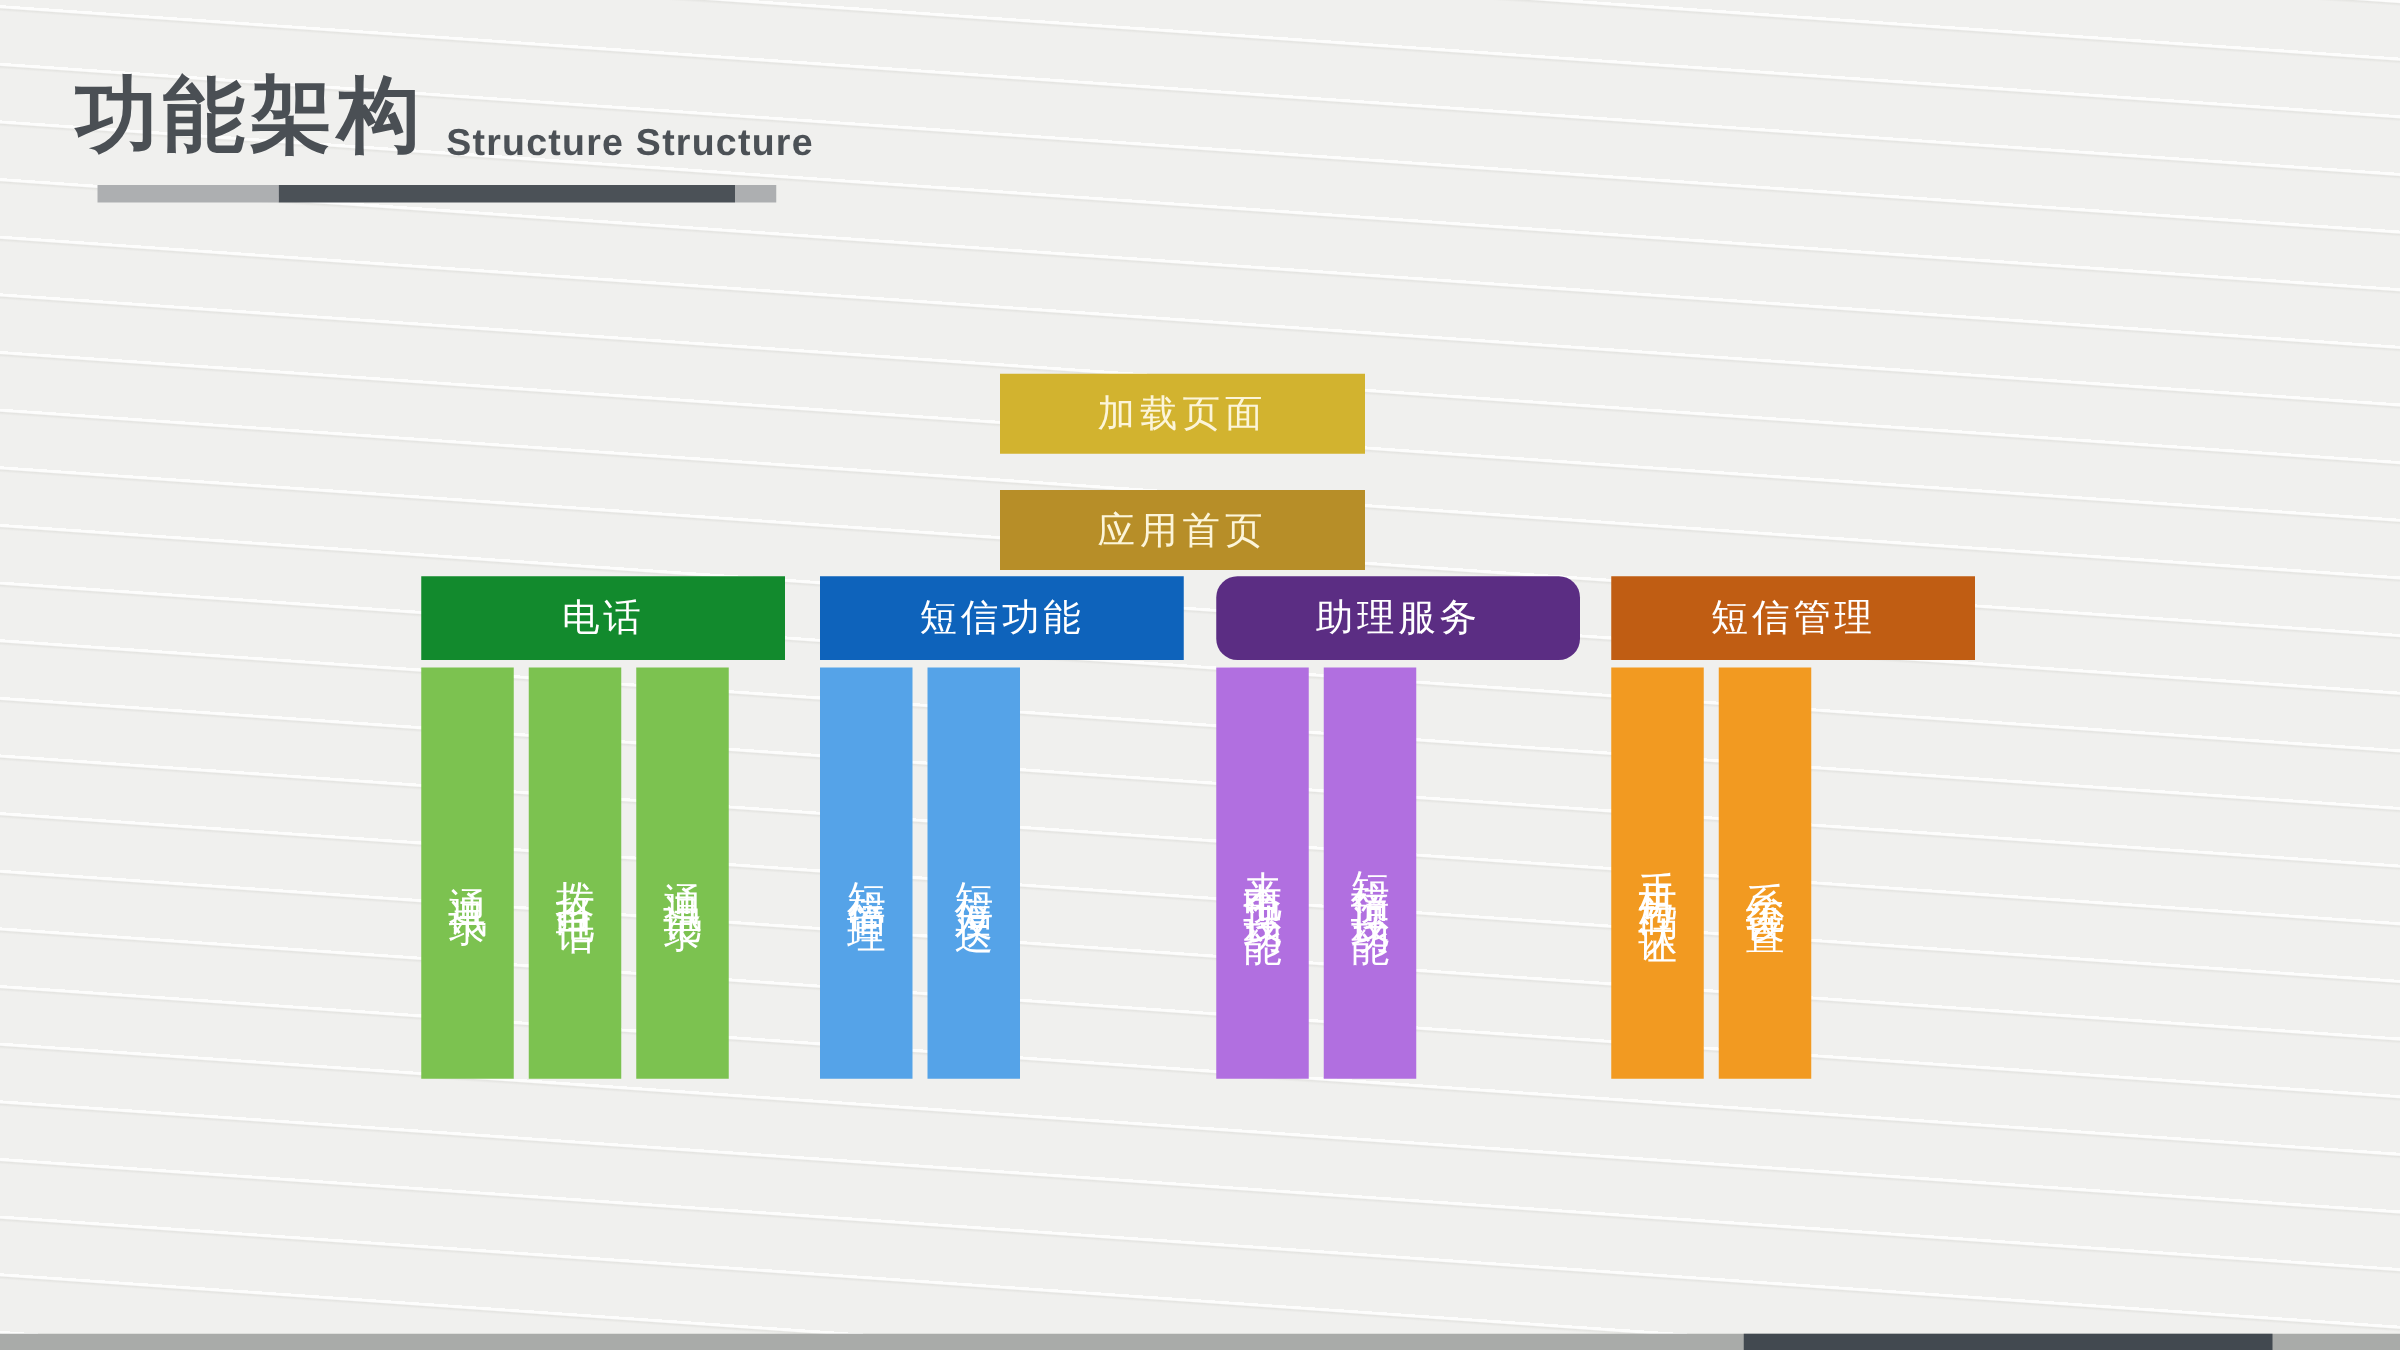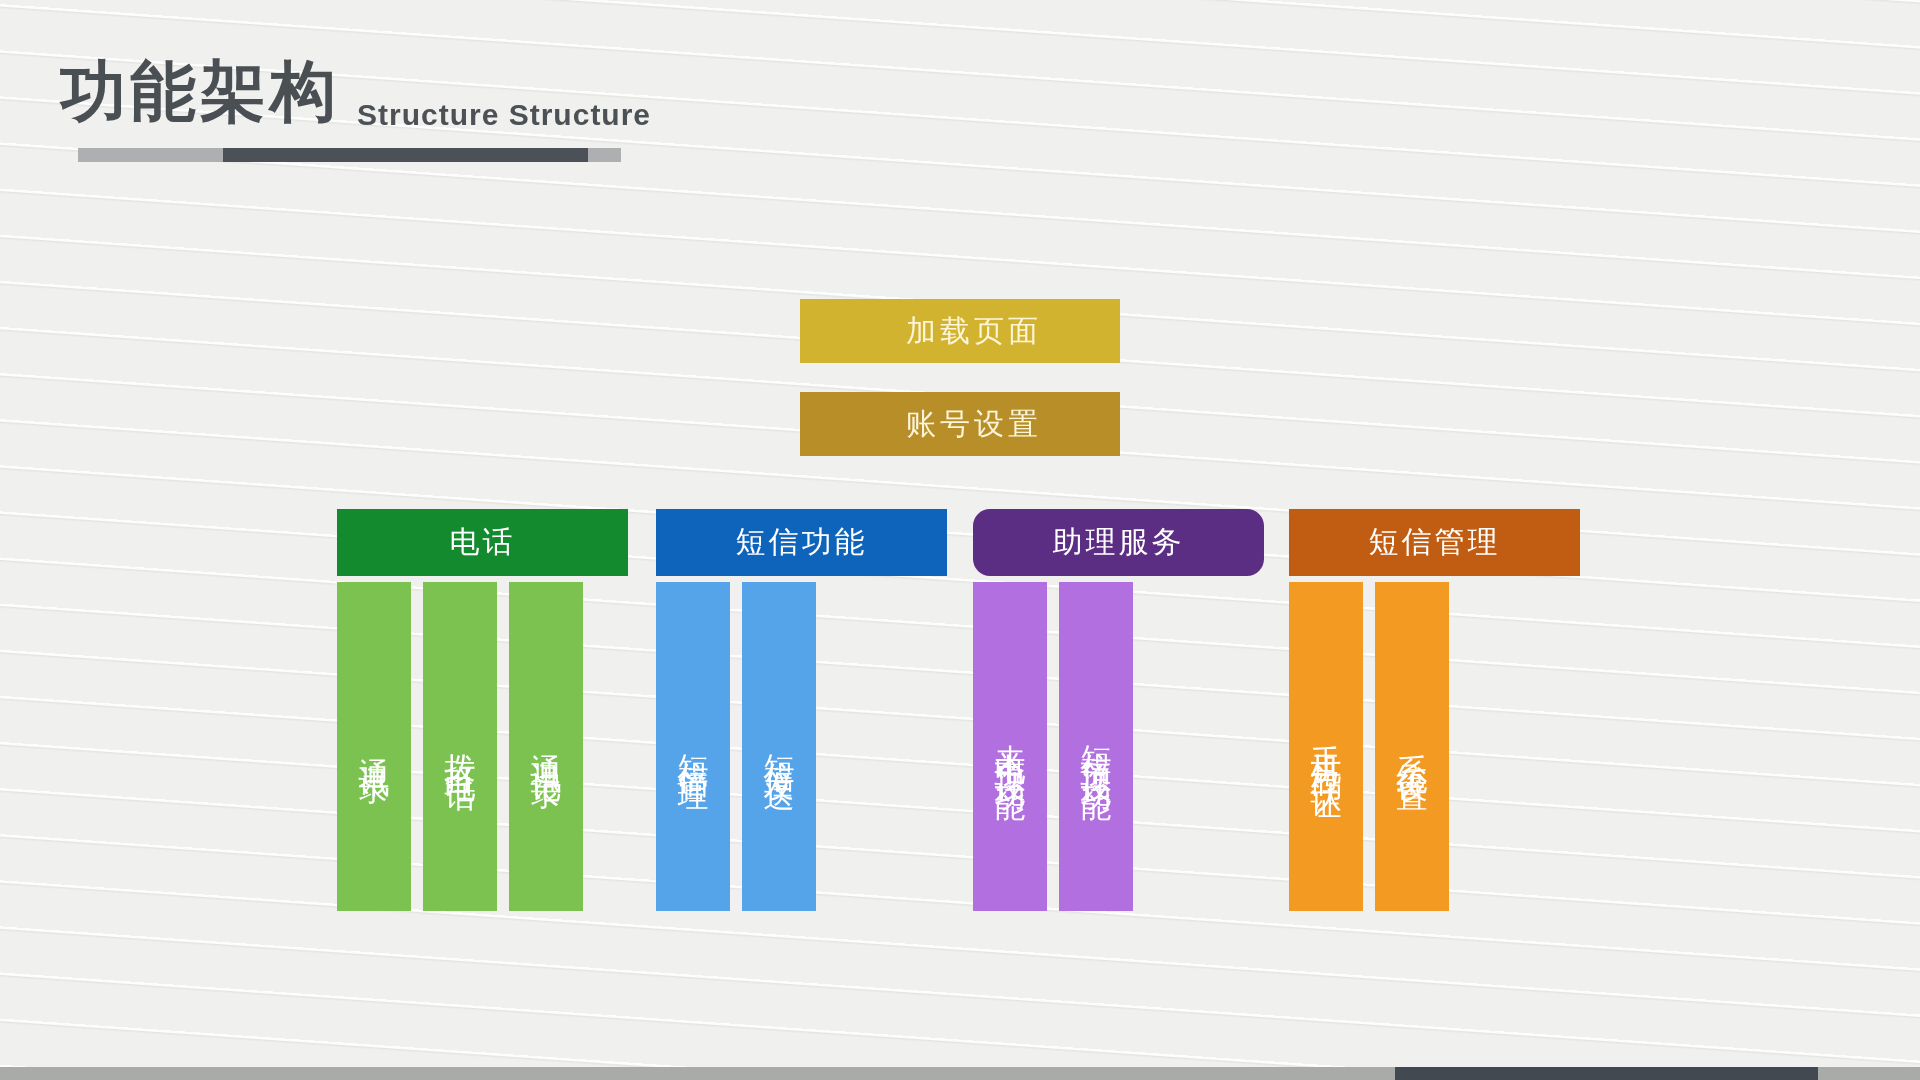--- a/index.html
+++ b/index.html
@@ -54,26 +54,26 @@
   }
   .page-num{
     position:absolute;left:273px;top:38px;width:38px;
     text-align:center;font-size:22px;font-weight:bold;color:#3a3f45;
   }
 
   
   .node{
     position:absolute;width:292px;height:64px;
     display:flex;align-items:center;justify-content:center;
-    font-size:30px;letter-spacing:4px;color:#fcf5d9;padding-left:28px;
+    font-size:30px;letter-spacing:4px;color:#fcf5d9;
   }
   .node-load{left:800px;top:299px;}
   .node-home{left:800px;top:392px;}
 
-  .group{position:absolute;top:509px;width:291px;height:402px;}
+  .group{position:absolute;top:461px;width:291px;height:402px;}
   .g0{left:337px;} .g1{left:656px;} .g2{left:973px;} .g3{left:1289px;}
   .group-header{
     position:absolute;left:0;top:0;width:291px;height:67px;
     display:flex;align-items:center;justify-content:center;
     font-size:30px;letter-spacing:3px;color:#ffffff;
   }
   .bar{
     position:absolute;top:73px;width:74px;height:329px;
     display:flex;align-items:center;justify-content:center;
     color:#ffffff;font-size:31px;line-height:1;
@@ -93,21 +93,21 @@
   <h1 class="title-cn">功能架构</h1>
   <span class="title-en">Structure Structure</span>
   <div class="title-rule">
     <div class="seg1"></div>
     <div class="seg2"></div>
     <div class="seg3"></div>
   </div>
 
 
   <div class="node node-load" style="background: rgb(210, 179, 47);">加载页面</div>
-  <div class="node node-home" style="background: rgb(183, 142, 40);">账号设置</div>
+  <div class="node node-home" style="background: rgb(183, 142, 40);">应用首页</div>
 
   <section class="group g0">
     <div class="group-header" style="background: rgb(18, 138, 45);">电话</div>
     <div class="bar b0" style="background: rgb(124, 194, 80);">通讯录</div>
     <div class="bar b1" style="background: rgb(124, 194, 80);">拨打电话</div>
     <div class="bar b2" style="background: rgb(124, 194, 80);">通讯记录</div>
   </section>
 
   <section class="group g1">
     <div class="group-header" style="background: rgb(14, 99, 187);">短信功能</div>

